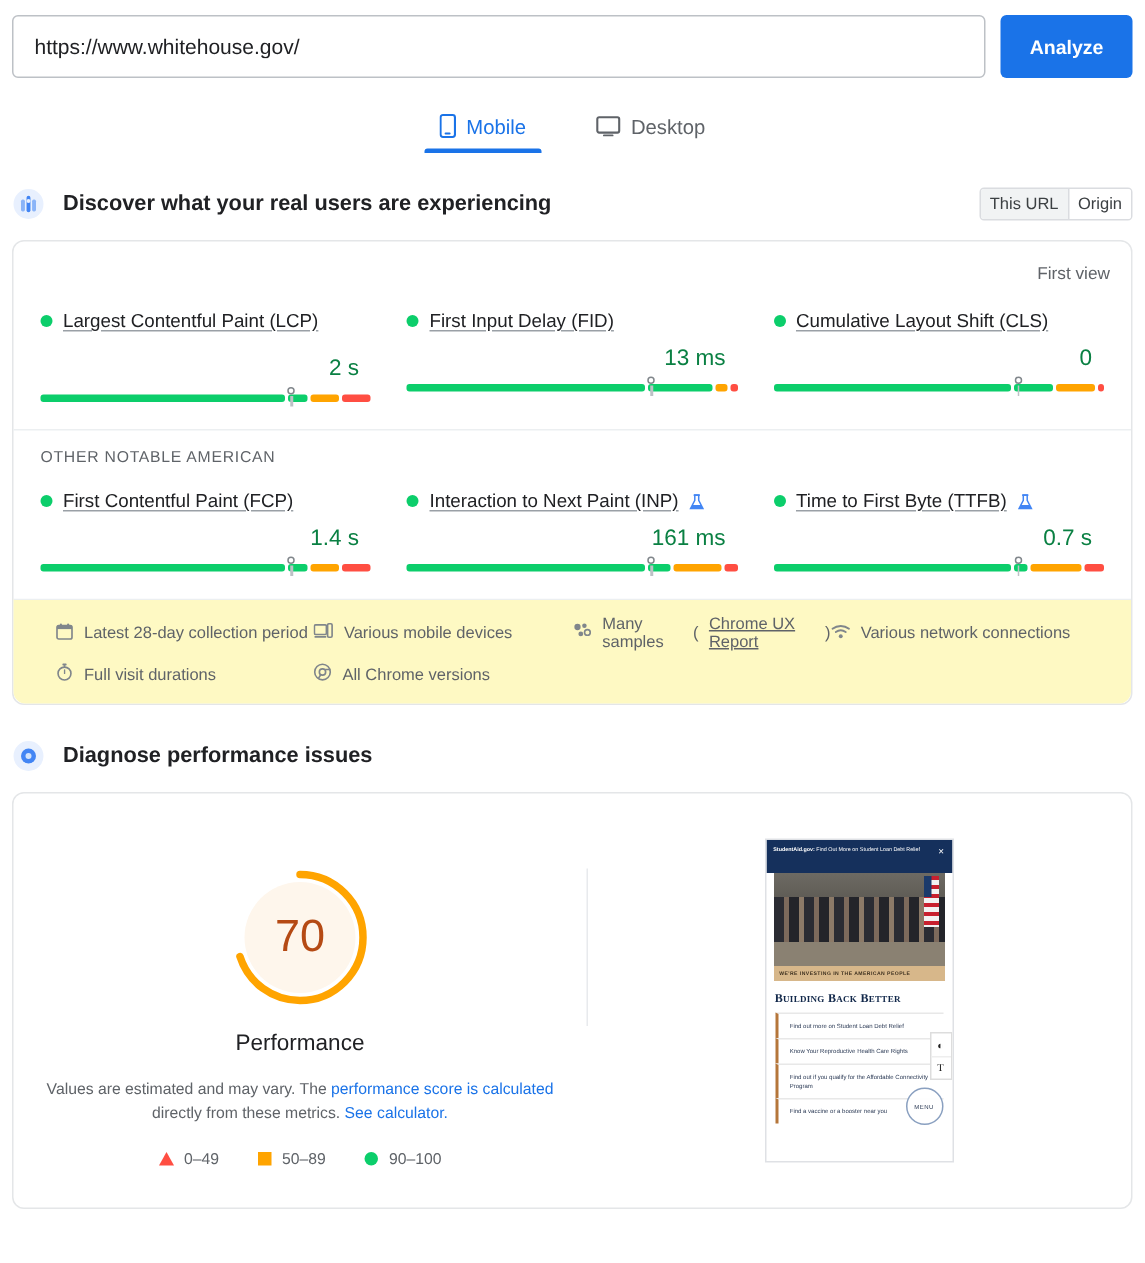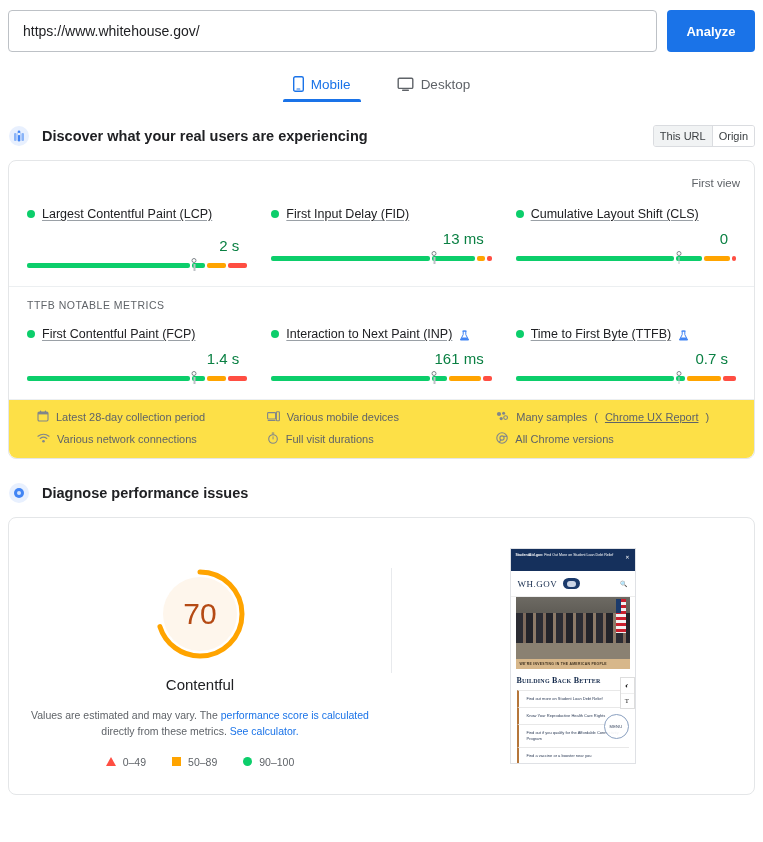--- a/index.html
+++ b/index.html
@@ -177,25 +177,25 @@
     font-size: 10.5px; color: #5f6368;
     letter-spacing: .5px;
     padding: 0 18px;
     border-top: 1px solid #eceff1;
     padding-top: 12px;
     margin-top: 0;
   }
 
   
   .foot {
-    background: #fde047;
+    background: #fef9c3;
     border-top: 1px solid #eceff1;
     border-radius: 0 0 8px 8px;
     display: grid;
-    grid-template-columns: 1fr 1fr 1fr;
+    grid-template-columns: 1fr 1fr 1fr 1fr;
     padding: 10px 28px 12px 28px;
     row-gap: 8px;
   }
   .foot-item {
     display: flex; align-items: center; gap: 7px;
     font-size: 11px; color: #5f6368;
   }
   .foot-item svg { flex: 0 0 auto; }
   .foot-link { color: #5f6368; text-decoration: underline; cursor: pointer; }
 
@@ -435,21 +435,21 @@
             <div style="background: rgb(12, 206, 107); flex: 74 1 0%; border-radius: 2px;"></div>
             <div style="background: rgb(12, 206, 107); flex: 12 1 0%; border-radius: 2px;"></div>
             <div style="background: rgb(255, 164, 0); flex: 12 1 0%; border-radius: 2px;"></div>
             <div style="background: rgb(255, 78, 66); flex: 2 1 0%; border-radius: 2px;"></div>
           </div>
           <div class="marker" style="left: 74%;"></div>
         </div>
     </div>
   </div>
 
-  <div class="other-label">TTFB NOTABLE METRICS</div>
+  <div class="other-label">OTHER NOTABLE AMERICAN</div>
 
   <div class="metrics">
     <div class="metric">
       <div class="m-head">
         <span class="m-dot" style="background: rgb(12, 206, 107);"></span>
         <span class="m-name">First Contentful Paint (FCP)</span>
       </div>
       <div class="m-value" style="color: rgb(10, 128, 67);">1.4 s</div>
       <div class="bar-wrap">
           <div class="bar">
@@ -595,21 +595,21 @@
   <div class="divider"></div>
 
   <div class="gauge-col">
     <div class="gauge">
       <svg width="96" height="96" viewBox="0 0 96 96">
         <circle cx="48" cy="48" r="37" fill="#fef6ec"></circle>
         <circle id="gauge-arc-path" cx="48" cy="48" r="42" fill="none" stroke="#ffa400" stroke-width="5" stroke-linecap="round" transform="rotate(-90 48 48)" stroke-dasharray="184.72564803107983 79.16813487046281"></circle>
       </svg>
       <div class="gauge-num" style="color: rgb(181, 74, 20);">70</div>
     </div>
-    <div class="gauge-label">Contentful</div>
+    <div class="gauge-label">Performance</div>
     <div class="gauge-note">
       <span>Values are estimated and may vary. The</span>
       <a>performance score is calculated</a>
       <span>directly from these metrics.</span>
       <a>See calculator.</a>
     </div>
     <div class="legend">
       <span class="legend-item">
         <span class="lg-tri"></span>
         <span>0–49</span>
@@ -623,27 +623,20 @@
         <span>90–100</span>
       </span>
     </div>
   </div>
 
   <div class="thumb-col">
     <div class="thumb">
       <div class="th-banner">
         <b>StudentAid.gov:</b><span> Find Out More on Student Loan Debt Relief</span>
         <span class="th-x">✕</span>
-      </div>
-      <div class="th-head">
-        <span class="th-wordmark">WH.GOV</span>
-        <span class="th-seal">
-            <span class="th-seal-in"></span>
-          </span>
-        <span class="th-search">🔍</span>
       </div>
       <div class="th-photo">
         <div class="th-people"></div>
         <div class="th-flag"></div>
         <div class="th-table"></div>
       </div>
       <div class="th-caption">WE'RE INVESTING IN THE AMERICAN PEOPLE</div>
       <div class="th-h2">Building Back Better</div>
       <div class="th-link">Find out more on Student Loan Debt Relief</div>
       <div class="th-link">Know Your Reproductive Health Care Rights</div>

